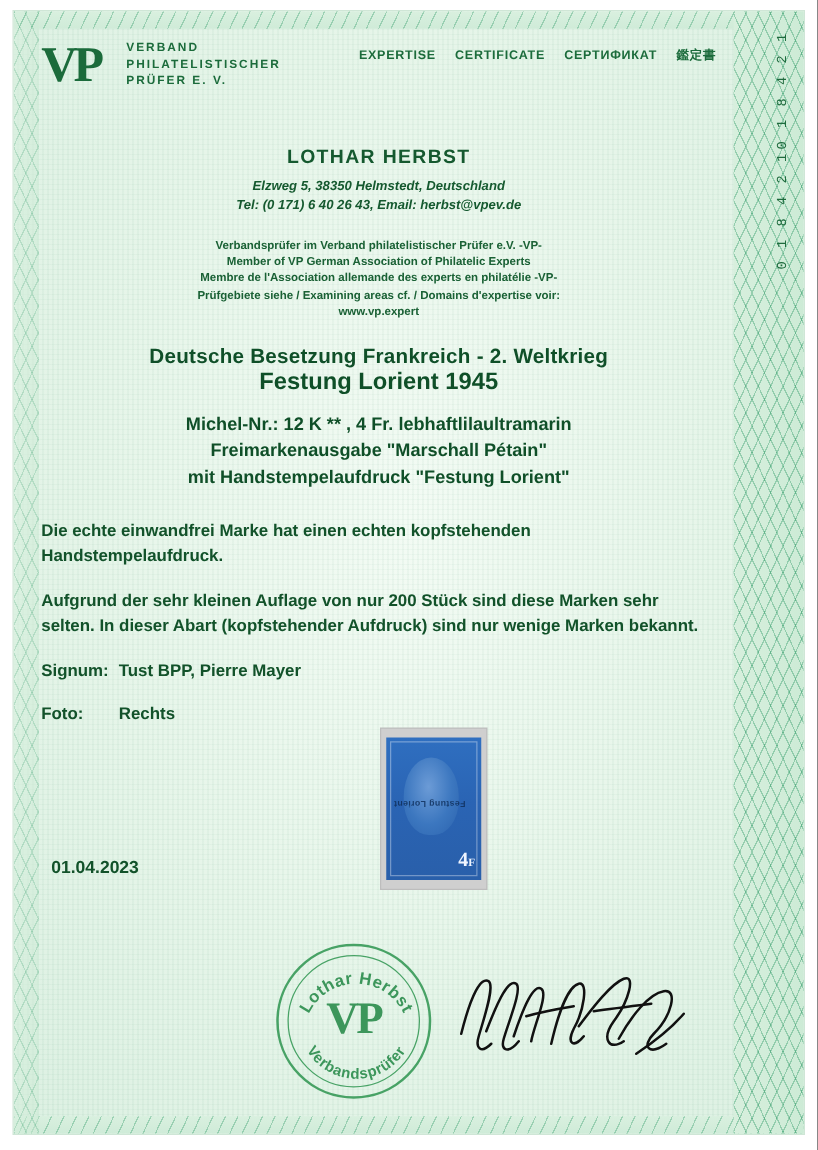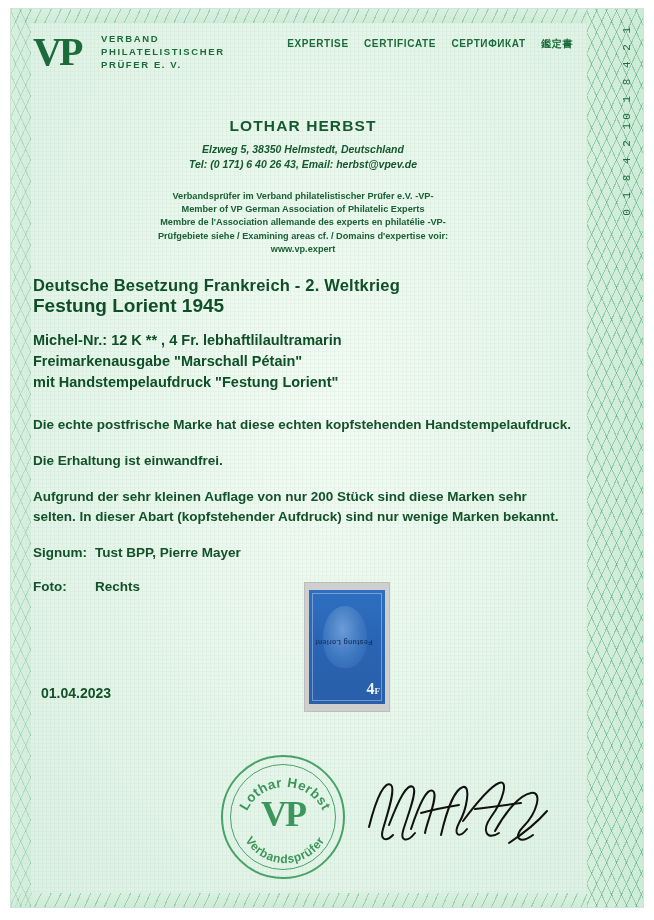--- a/index.html
+++ b/index.html
@@ -154,20 +154,21 @@
     margin-top: 18px;
     font-size: 9.2px;
     line-height: 13.2px;
     font-weight: bold;
     color: #1a6135;
   }
 
   
   .title-block {
     margin-top: 20px;
+    text-align: center;
     color: #0f4f28;
   }
   .title-1 {
     font-size: 16.5px;
     font-weight: bold;
     letter-spacing: 0.2px;
   }
   .title-2 {
     font-size: 19px;
     font-weight: bold;
@@ -367,22 +368,21 @@
         <div class="title-1">Deutsche Besetzung Frankreich  -  2. Weltkrieg</div>
         <div class="title-2">Festung Lorient 1945</div>
         <div class="title-3">
           <div>Michel-Nr.:  12 K ** , 4 Fr. lebhaftlilaultramarin</div>
           <div>Freimarkenausgabe "Marschall Pétain"</div>
           <div>mit Handstempelaufdruck "Festung Lorient"</div>
         </div>
       </div>
 
       <div class="body-text">
-        <p>Die echte postfrische Marke hat diese echten kopfstehenden Handstempelaufdruck.</p>
-        <p>Die Erhaltung ist einwandfrei.</p>
+        <p>Die echte einwandfrei Marke hat einen echten kopfstehenden Handstempelaufdruck.</p>
         <p>Aufgrund der sehr kleinen Auflage von nur 200 Stück sind diese Marken sehr selten. In dieser Abart (kopfstehender Aufdruck) sind nur wenige Marken bekannt.</p>
         <div class="kv">
           <span class="k">Signum:</span><span>Tust BPP, Pierre Mayer</span>
         </div>
         <div class="kv">
           <span class="k">Foto:</span><span>Rechts</span>
         </div>
       </div>
 
       <div class="date">01.04.2023</div>

